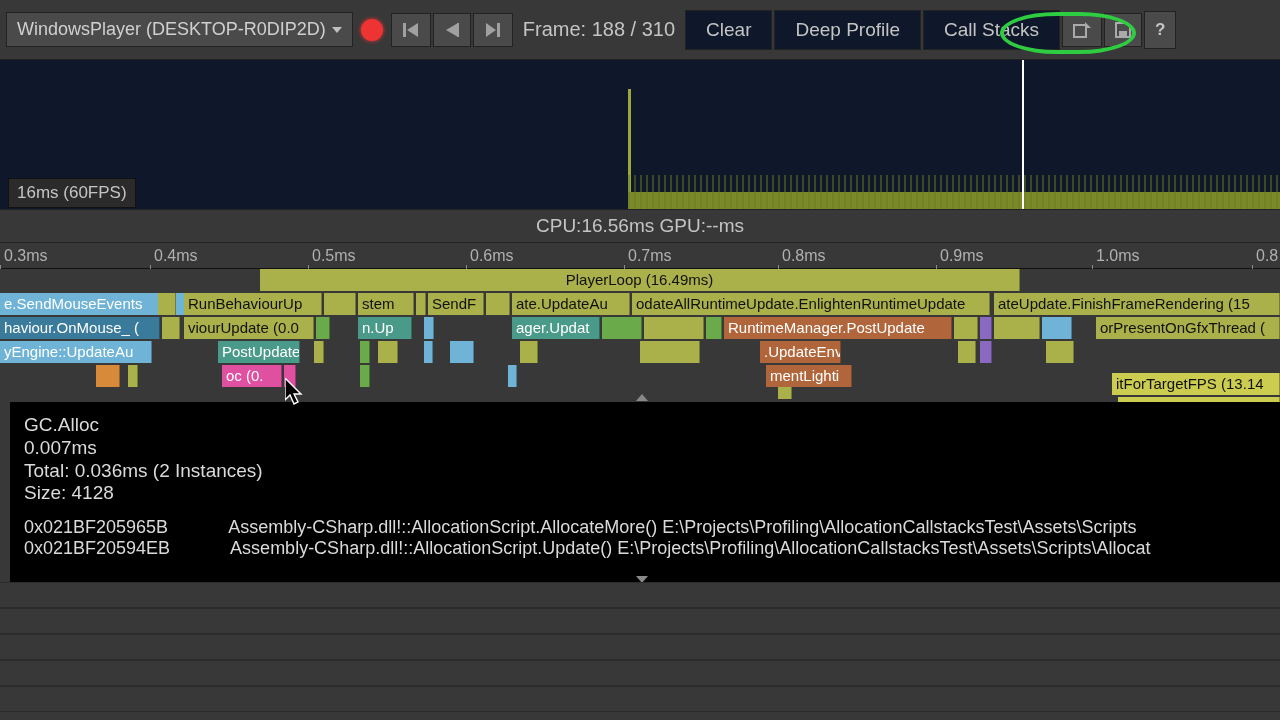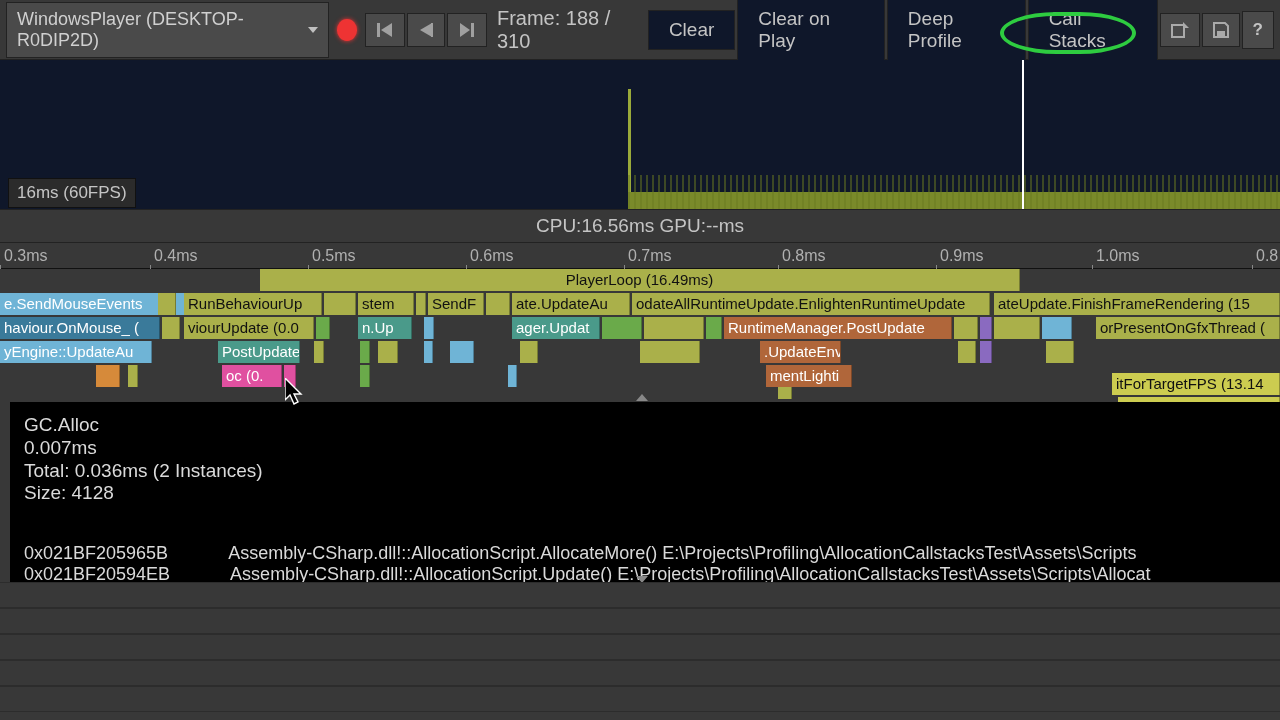--- a/index.html
+++ b/index.html
@@ -27,21 +27,21 @@
 .tick { position:absolute; top:4px; color:#b0b0b0; }
 .tick::before { content:""; position:absolute; left:-4px; top:18px; width:1px; height:6px; background:#888;}
 .timeline { position:relative; height:128px; background:#383838; }
 .row { position:absolute; left:0; right:0; height:22px; }
 .bar { position:absolute; height:22px; font-size:15px; color:#111; overflow:hidden; white-space:nowrap; padding:2px 4px; border-right:1px solid rgba(0,0,0,.3);}
 .c-olive{background:#aab04a;} .c-blue{background:#6fb4d6;color:#fff;} .c-teal{background:#4a9a8a;color:#fff;} .c-db{background:#3a7a9a;color:#fff;}
 .c-brown{background:#b0663a;color:#fff;} .c-orange{background:#d68a3a;} .c-green{background:#6aaa4a;} .c-purple{background:#8a6ac0;}
 .c-pink{background:#e050a0;color:#fff;} .c-y{background:#cccc50;margin-top:32px;}
 .tooltip { position:absolute; left:10px; top:402px; right:0; background:#000; padding:12px 14px; font-size:19px; color:#dadada; height:180px; font-family:Consolas,monospace;}
 .tooltip .hdr div { line-height:1.2; }
-.stack { margin-top:38px; font-size:18px; }
+.stack { margin-top:12px; font-size:18px; }
 .stack-row { display:flex; gap:60px; white-space:nowrap; overflow:hidden; }
 .cursor-fake { position:absolute; left:285px; top:378px; pointer-events:none; }
 .threads { position:absolute; left:0; right:0; top:582px; bottom:0; background:#383838; }
 .threads .lane { height:26px; border-top:1px solid #2c2c2c; border-bottom:1px solid #2c2c2c;}
 .arrow-up,.arrow-dn{ position:absolute; left:636px; width:0;height:0;border-left:6px solid transparent;border-right:6px solid transparent;}
 .arrow-up{ top:394px; border-bottom:7px solid #888;}
 .arrow-dn{ top:576px; border-top:7px solid #888;}
 </style>
 </head>
 <body>
@@ -74,21 +74,20 @@
       </svg>
     </div>
   <div class="tbtn">
       <svg width="18" height="16">
         <polygon points="2,1 2,15 12,8"></polygon>
         <rect x="13" y="1" width="3" height="14"></rect>
       </svg>
     </div>
   <span class="lbl-frame">Frame: 188 / 310</span>
   <div class="txtbtn">Clear</div>
-  <div class="txtbtn">Clear on Play</div>
   <div class="txtbtn">Deep Profile</div>
   <div class="txtbtn">Call Stacks</div>
   <div class="tbtn">
       <svg width="18" height="16">
         <rect x="1" y="3" width="12" height="12" fill="none" stroke="#aaa" stroke-width="2"></rect>
         <polygon points="12,0 18,6 12,6" fill="#aaa"></polygon>
       </svg>
     </div>
   <div class="tbtn">
       <svg width="16" height="16">

